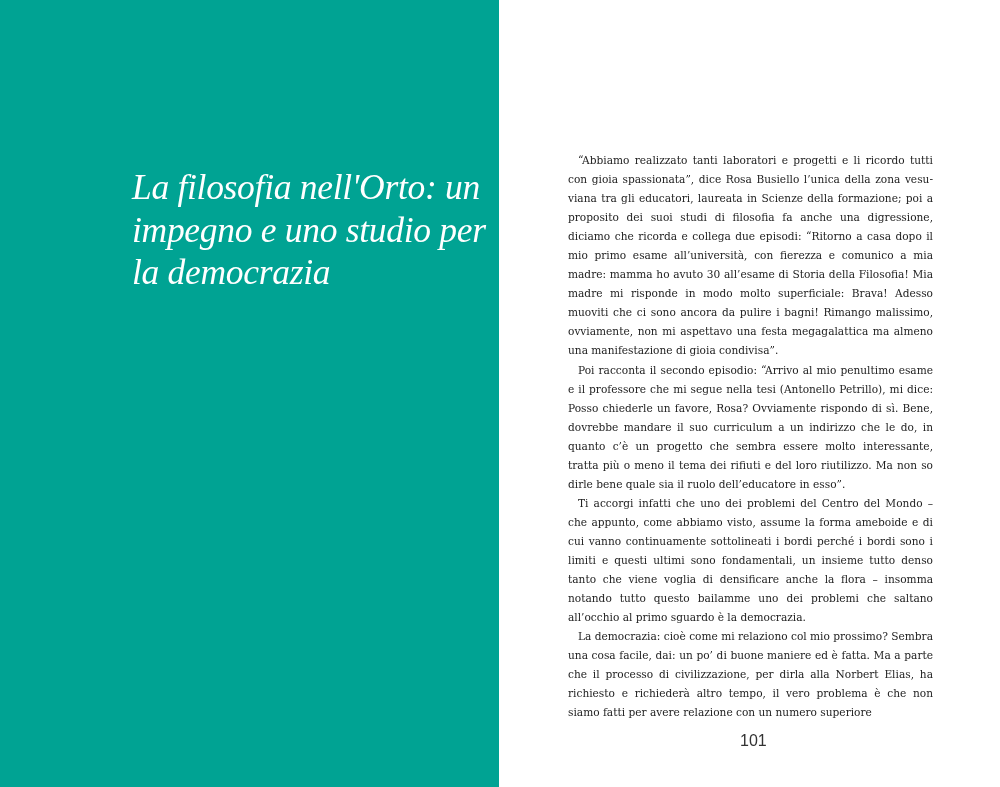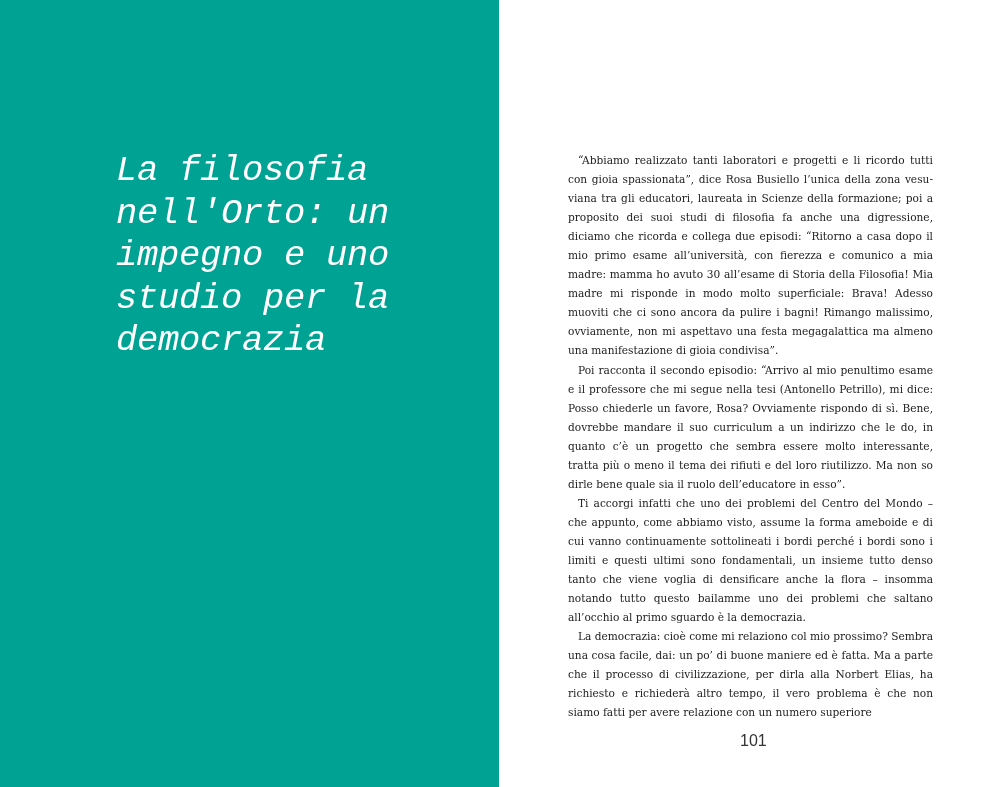--- a/index.html
+++ b/index.html
@@ -6,23 +6,23 @@
     body {
       width: 1000px; height: 787px; overflow: hidden; position: relative;
       background: #ffffff;
     }
     .left-page {
       position: absolute; left: 0; top: 0; width: 499px; height: 787px;
       background: #00a393;
     }
     .chapter-title {
       position: absolute; left: 116px; top: 150px; width: 360px;
-      margin: 0;
+      margin: 16px;
       color: #ffffff;
-      font-family: Liberation Mono, monospace;
+      font-family: Liberation Serif, serif;
       font-style: italic; font-weight: normal;
       font-size: 35.5px; line-height: 42.5px;
       letter-spacing: -0.3px;
     }
     .right-page {
       position: absolute; left: 499px; top: 0; width: 501px; height: 787px;
       background: #ffffff;
     }
     .body-text {
       position: absolute; left: 568px; top: 151px; width: 365px;

